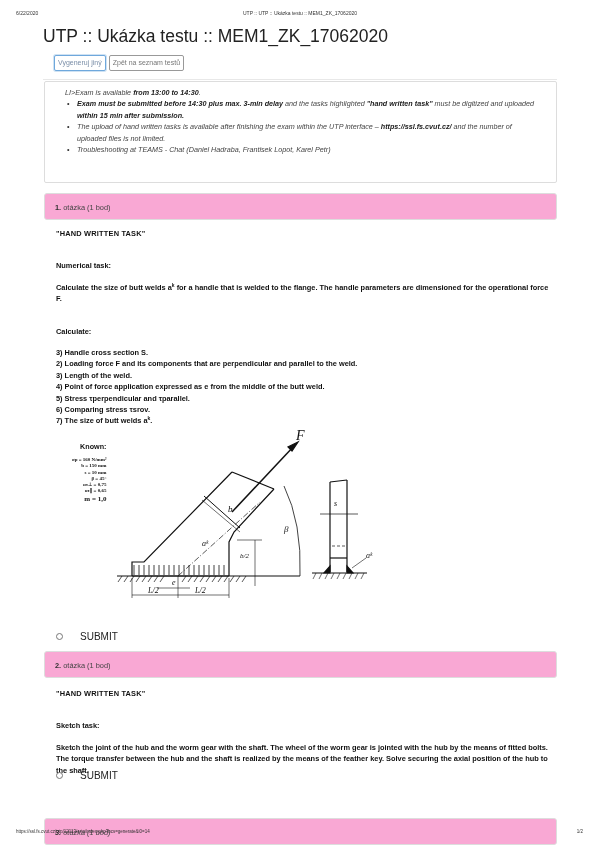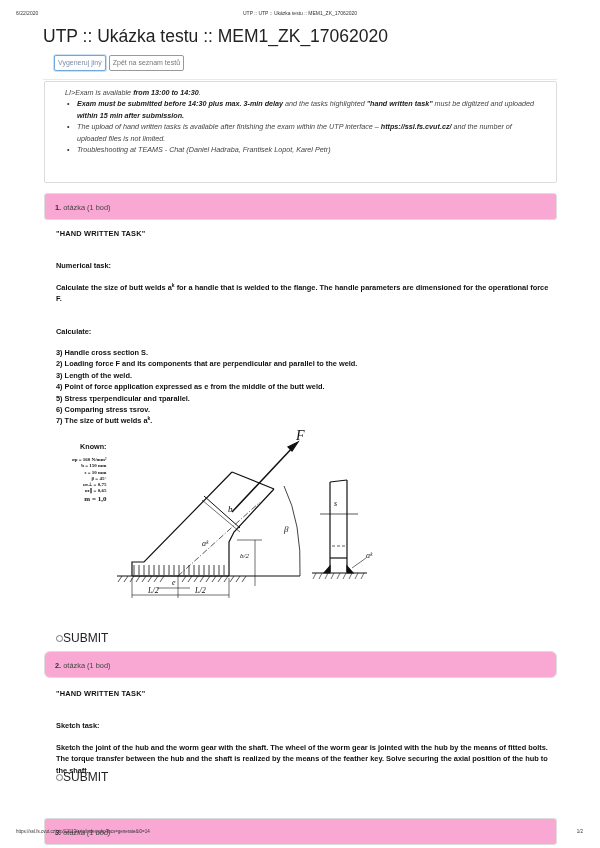--- a/index.html
+++ b/index.html
@@ -29,21 +29,21 @@
   .notice li::before { content: "•"; position: absolute; left: 2px; font-style: normal; color: #333; }
 
   .q-head { position: absolute; left: 44px; width: 513px; height: 27px; border: 1px solid #ddd; border-radius: 3px; background: #f9a8d4; font-size: 7.4px; color: #444; padding: 9px 10px; }
   .q-head b { font-weight: bold; color: #333; }
 
   .qbody { position: absolute; left: 56px; width: 500px; font-size: 7.4px; color: #111; line-height: 11.4px; }
   .qbody .hw { font-weight: bold; font-size: 7.4px; letter-spacing: 0.2px; }
   .qbody .bold { font-weight: bold; margin-top: 10px; }
   .qbody sup { font-size: 5px; vertical-align: super; line-height: 0; }
 
-  .radio-row { position: absolute; left: 56px; font-size: 12px; color: #222; display: flex; align-items: center; gap: 0; }
+  .radio-row { position: absolute; left: 56px; font-size: 10px; color: #222; display: flex; align-items: center; gap: 17px; }
   .radio { width: 7px; height: 7px; border: 1px solid #777; border-radius: 50%; display: inline-block; background: #fff; }
 
   .figure { position: absolute; left: 62px; top: 428px; width: 350px; height: 170px; }
   .known { position: absolute; left: 10px; top: 14px; font-family: "Liberation Serif", serif; color: #111; text-align: right; }
   .known .kt { font-family: "Liberation Sans", sans-serif; font-weight: bold; font-size: 7.2px; margin-bottom: 6px; }
   .known .kv { font-size: 5px; line-height: 6.3px; font-weight: bold; }
   .known .km { font-size: 7px; font-weight: bold; line-height: 9px; }
 </style>
 </head>
 <body>
@@ -222,21 +222,21 @@
       <text x="304" y="130" font-size="8">aᵏ</text>
     </g>
   </svg>
 </div>
 
 <div class="radio-row" style="top:631px;">
   <span class="radio"></span>
   <span>SUBMIT</span>
 </div>
 
-<div class="q-head" style="top:651px;border-radius:6px;">
+<div class="q-head" style="top:651px;">
   <b>2.</b><span> otázka (1 bod)</span>
 </div>
 
 <div class="qbody" style="top:688px;">
   <div class="hw">"HAND WRITTEN TASK"</div>
   <div style="height:11px;"></div>
   <div class="bold">Sketch task:</div>
   <div class="bold" style="font-weight:600;">Sketch the joint of the hub and the worm gear with the shaft. The wheel of the worm gear is jointed with the hub by the means of fitted bolts. The torque transfer between the hub and the shaft is realized by the means of the feather key. Solve securing the axial position of the hub to the shaft.</div>
 </div>
 

